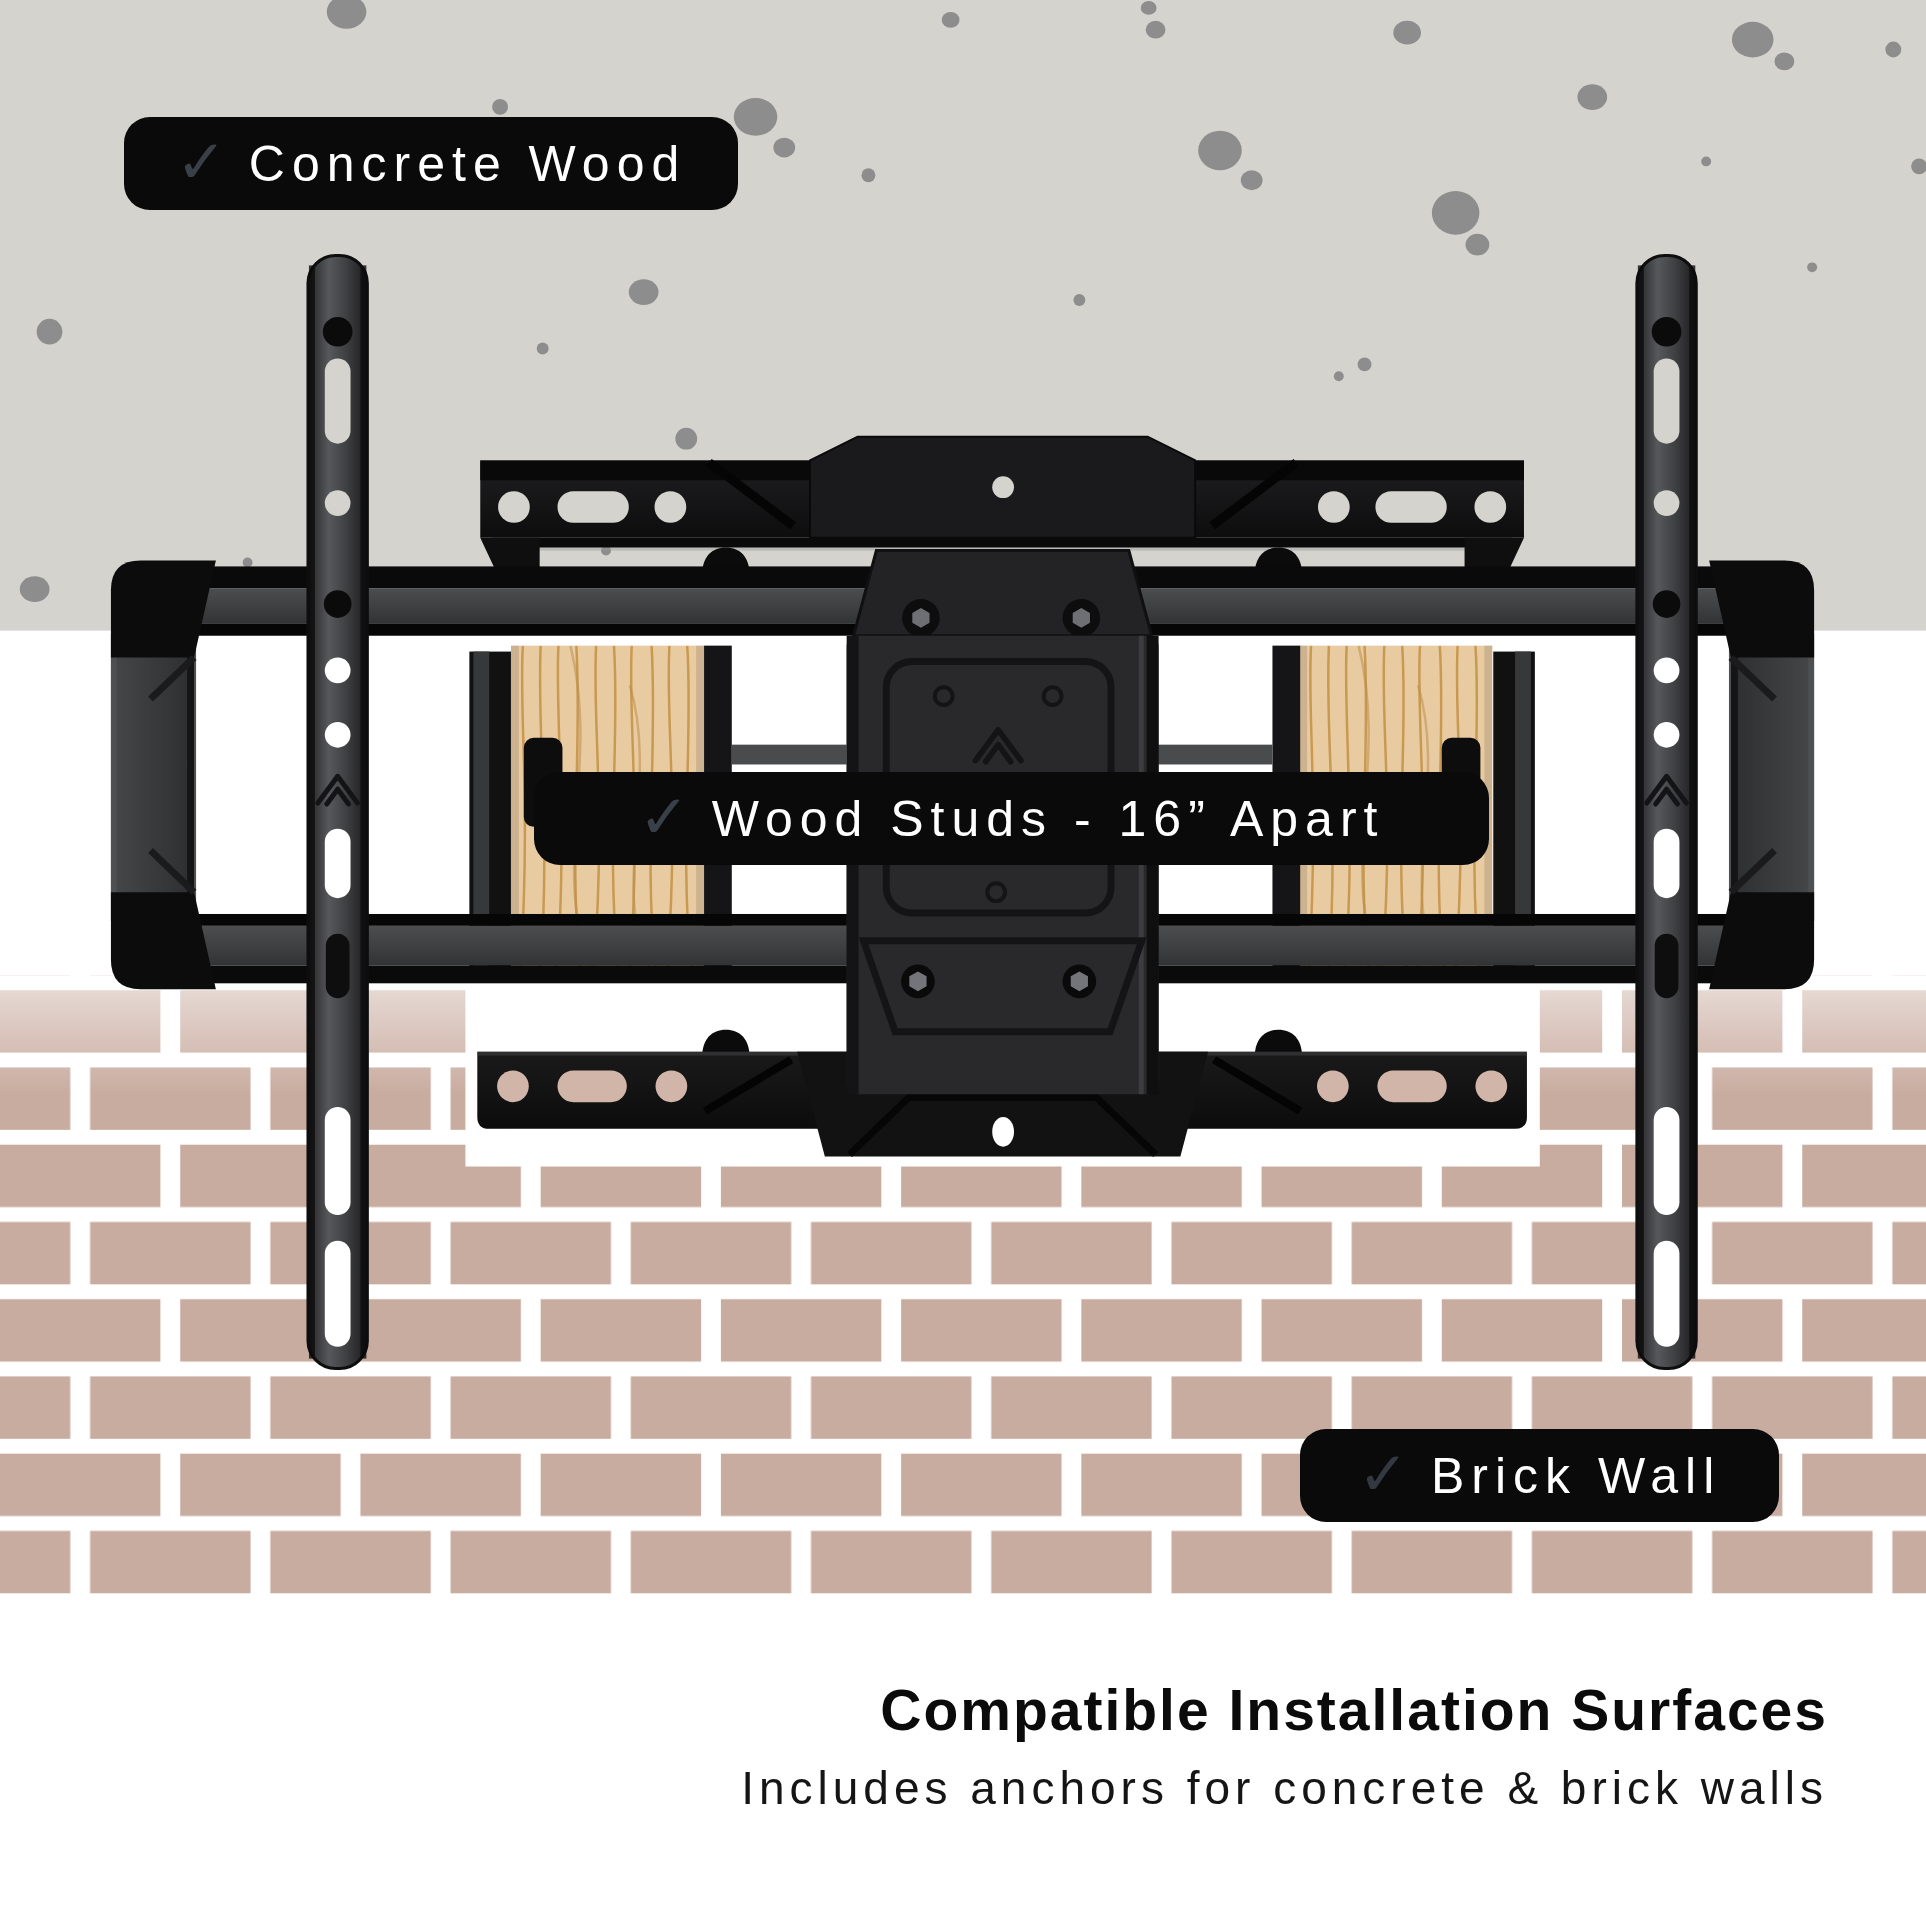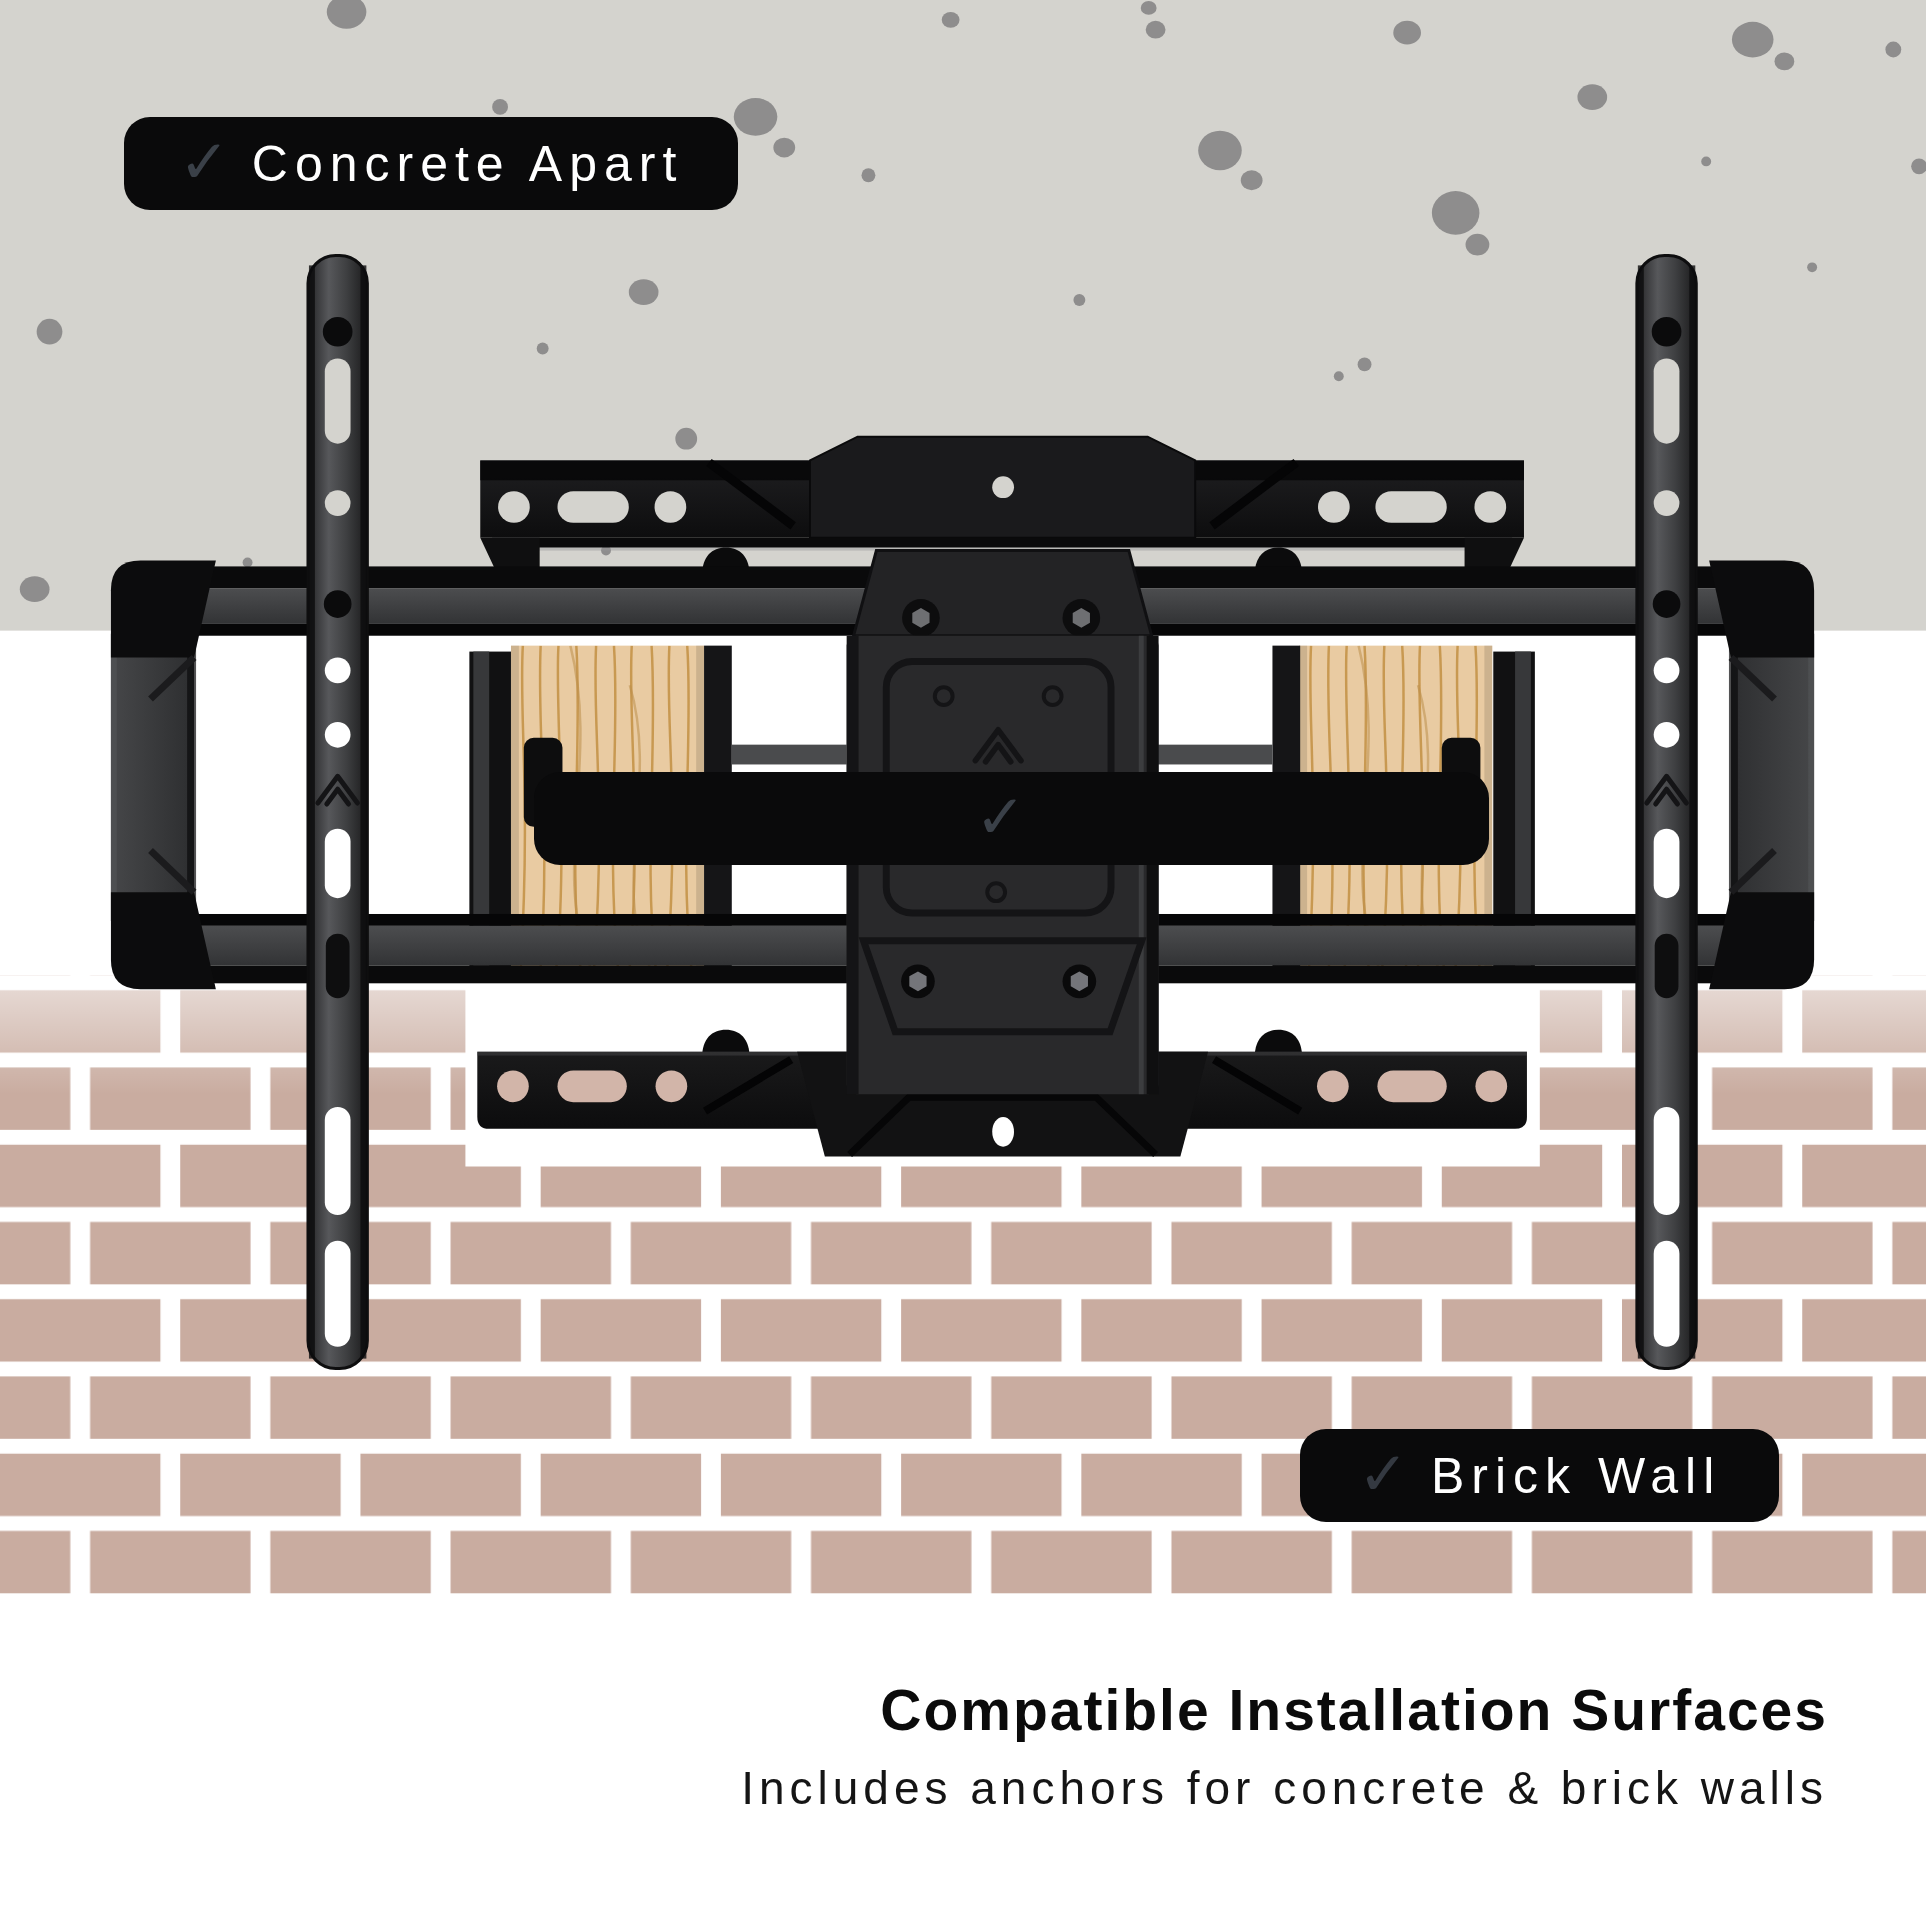--- a/index.html
+++ b/index.html
@@ -271,25 +271,26 @@
     <g>
         <use href="#rail-graphic" transform="translate(311,0)"></use>
       </g>
     <g>
         <use href="#rail-graphic" transform="translate(1653,0)"></use>
       </g>
   </svg>
 
   <div class="callout" style="left:124px;top:117px;width:614px;height:93px;">
     <span class="check">✓</span>
-    <span>Concrete Apart</span>
+    <span>Concrete Wood</span>
   </div>
 
   <div class="callout" style="left:534px;top:772px;width:955px;height:93px;">
     <span class="check">✓</span>
+    <span>Wood Studs - 16” Apart</span>
   </div>
 
   <div class="callout" style="left:1300px;top:1429px;width:479px;height:93px;">
     <span class="check check-brick">✓</span>
     <span>Brick Wall</span>
   </div>
 
   <div class="caption">
     <p class="title">Compatible Installation Surfaces</p>
     <p class="subtitle">Includes anchors for concrete &amp; brick walls</p>

